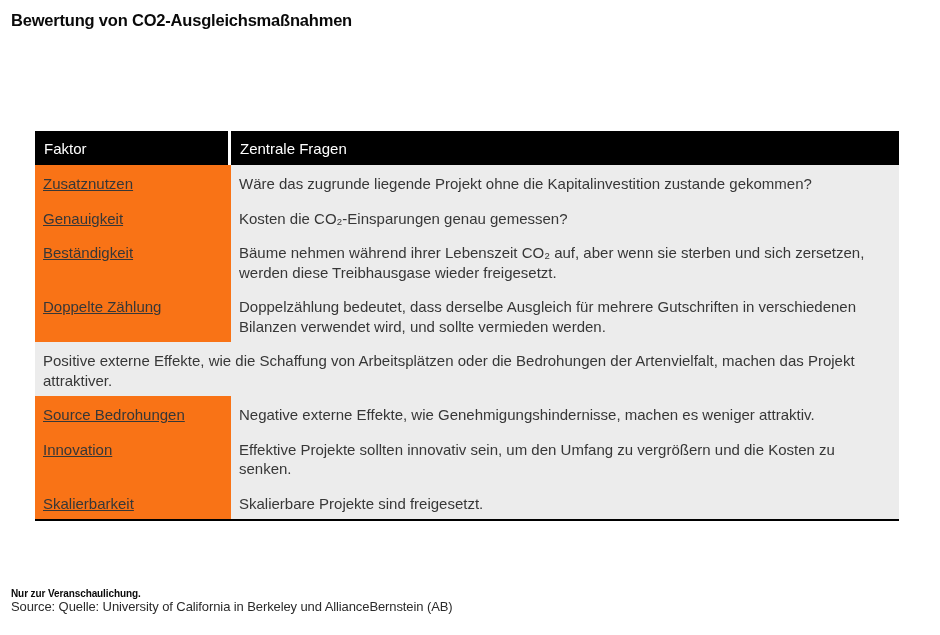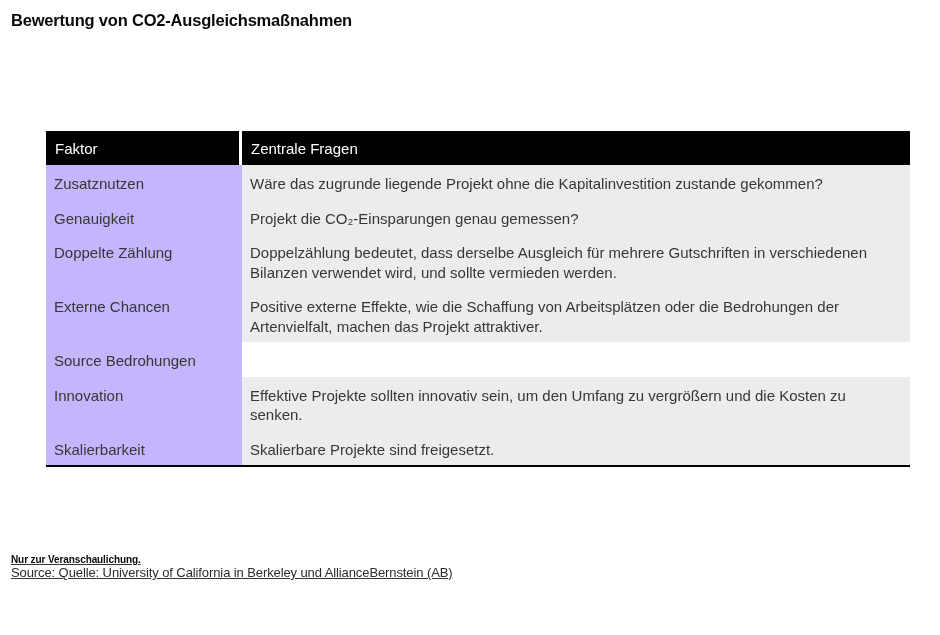--- a/index.html
+++ b/index.html
@@ -14,40 +14,40 @@
   .page { position: absolute; inset: 0; width: 940px; height: 635px; }
 
   .title {
     position: absolute; left: 11px; top: 11px;
     font-size: 16.5px; font-weight: bold; color: #0a0a0a;
     letter-spacing: -0.2px;
     text-align: right;
   }
 
   .table {
-    position: absolute; left: 46px; top: 131px; width: 864px;
+    position: absolute; left: 35px; top: 131px; width: 864px;
     font-size: 15px;
   }
   .thead { display: flex; height: 34px; }
   .hcell {
     background: #000000; color: #ffffff;
     display: flex; align-items: center;
     padding-left: 9px;
     font-size: 15px;
   }
   .hcell.factor { width: 193px; margin-right: 3px; }
   .hcell.question { flex: 1; }
 
   .tbody { border-bottom: 2px solid #000000; }
   .trow { display: flex; }
   .cell { padding: 9px 8px 6px 8px; line-height: 19.5px; }
-  .cell.factor { width: 196px; background: #c4b5fd; }
+  .cell.factor { width: 196px; background: #f97316; text-decoration: underline; }
   .cell.question { flex: 1; background: #ececec; }
 
-  .footnotes { position: absolute; left: 11px; top: 553px; text-decoration: underline; }
+  .footnotes { position: absolute; left: 11px; top: 587px; }
   .disclaimer {
     font-size: 10px; font-weight: bold; color: #0a0a0a;
     letter-spacing: -0.1px; line-height: 13px;
   }
   .source {
     font-size: 13px; color: #2b2b2b; letter-spacing: -0.1px; line-height: 13px;
   }
 </style>
 </head>
 <body>
@@ -62,36 +62,40 @@
       <div class="hcell question">Zentrale Fragen</div>
     </div>
     <div class="tbody" id="table-body">
   <div class="trow">
     <div class="cell factor">Zusatznutzen</div>
     <div class="cell question">Wäre das zugrunde liegende Projekt ohne die Kapitalinvestition zustande gekommen?</div>
   </div>
 
   <div class="trow">
     <div class="cell factor">Genauigkeit</div>
-    <div class="cell question">Projekt die CO₂-Einsparungen genau gemessen?</div>
+    <div class="cell question">Kosten die CO₂-Einsparungen genau gemessen?</div>
   </div>
 
+  <div class="trow">
+    <div class="cell factor">Beständigkeit</div>
+    <div class="cell question">Bäume nehmen während ihrer Lebenszeit CO₂ auf, aber wenn sie sterben und sich zersetzen, werden diese Treibhausgase wieder freigesetzt.</div>
+  </div>
 
   <div class="trow">
     <div class="cell factor">Doppelte Zählung</div>
     <div class="cell question">Doppelzählung bedeutet, dass derselbe Ausgleich für mehrere Gutschriften in verschiedenen Bilanzen verwendet wird, und sollte vermieden werden.</div>
   </div>
 
   <div class="trow">
-    <div class="cell factor">Externe Chancen</div>
     <div class="cell question">Positive externe Effekte, wie die Schaffung von Arbeitsplätzen oder die Bedrohungen der Artenvielfalt, machen das Projekt attraktiver.</div>
   </div>
 
   <div class="trow">
     <div class="cell factor">Source Bedrohungen</div>
+    <div class="cell question">Negative externe Effekte, wie Genehmigungshindernisse, machen es weniger attraktiv.</div>
   </div>
 
   <div class="trow">
     <div class="cell factor">Innovation</div>
     <div class="cell question">Effektive Projekte sollten innovativ sein, um den Umfang zu vergrößern und die Kosten zu senken.</div>
   </div>
 
   <div class="trow">
     <div class="cell factor">Skalierbarkeit</div>
     <div class="cell question">Skalierbare Projekte sind freigesetzt.</div>

